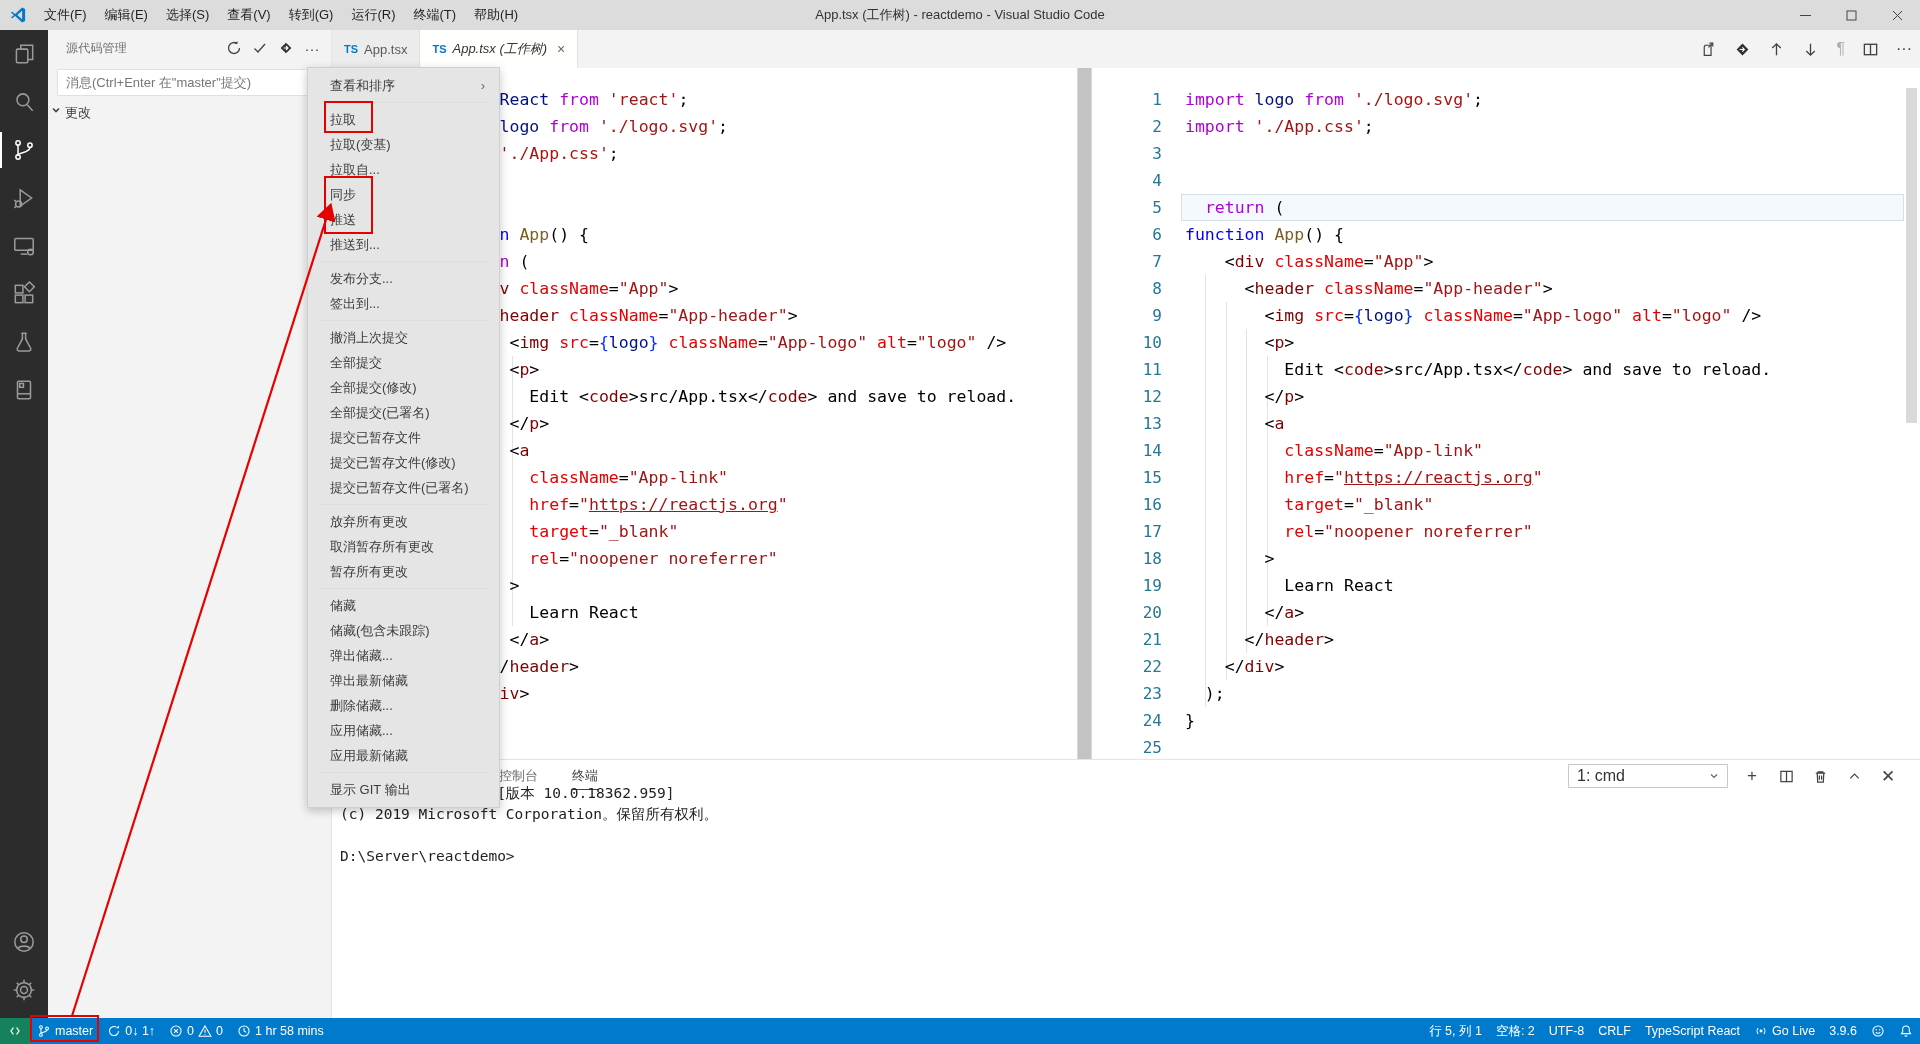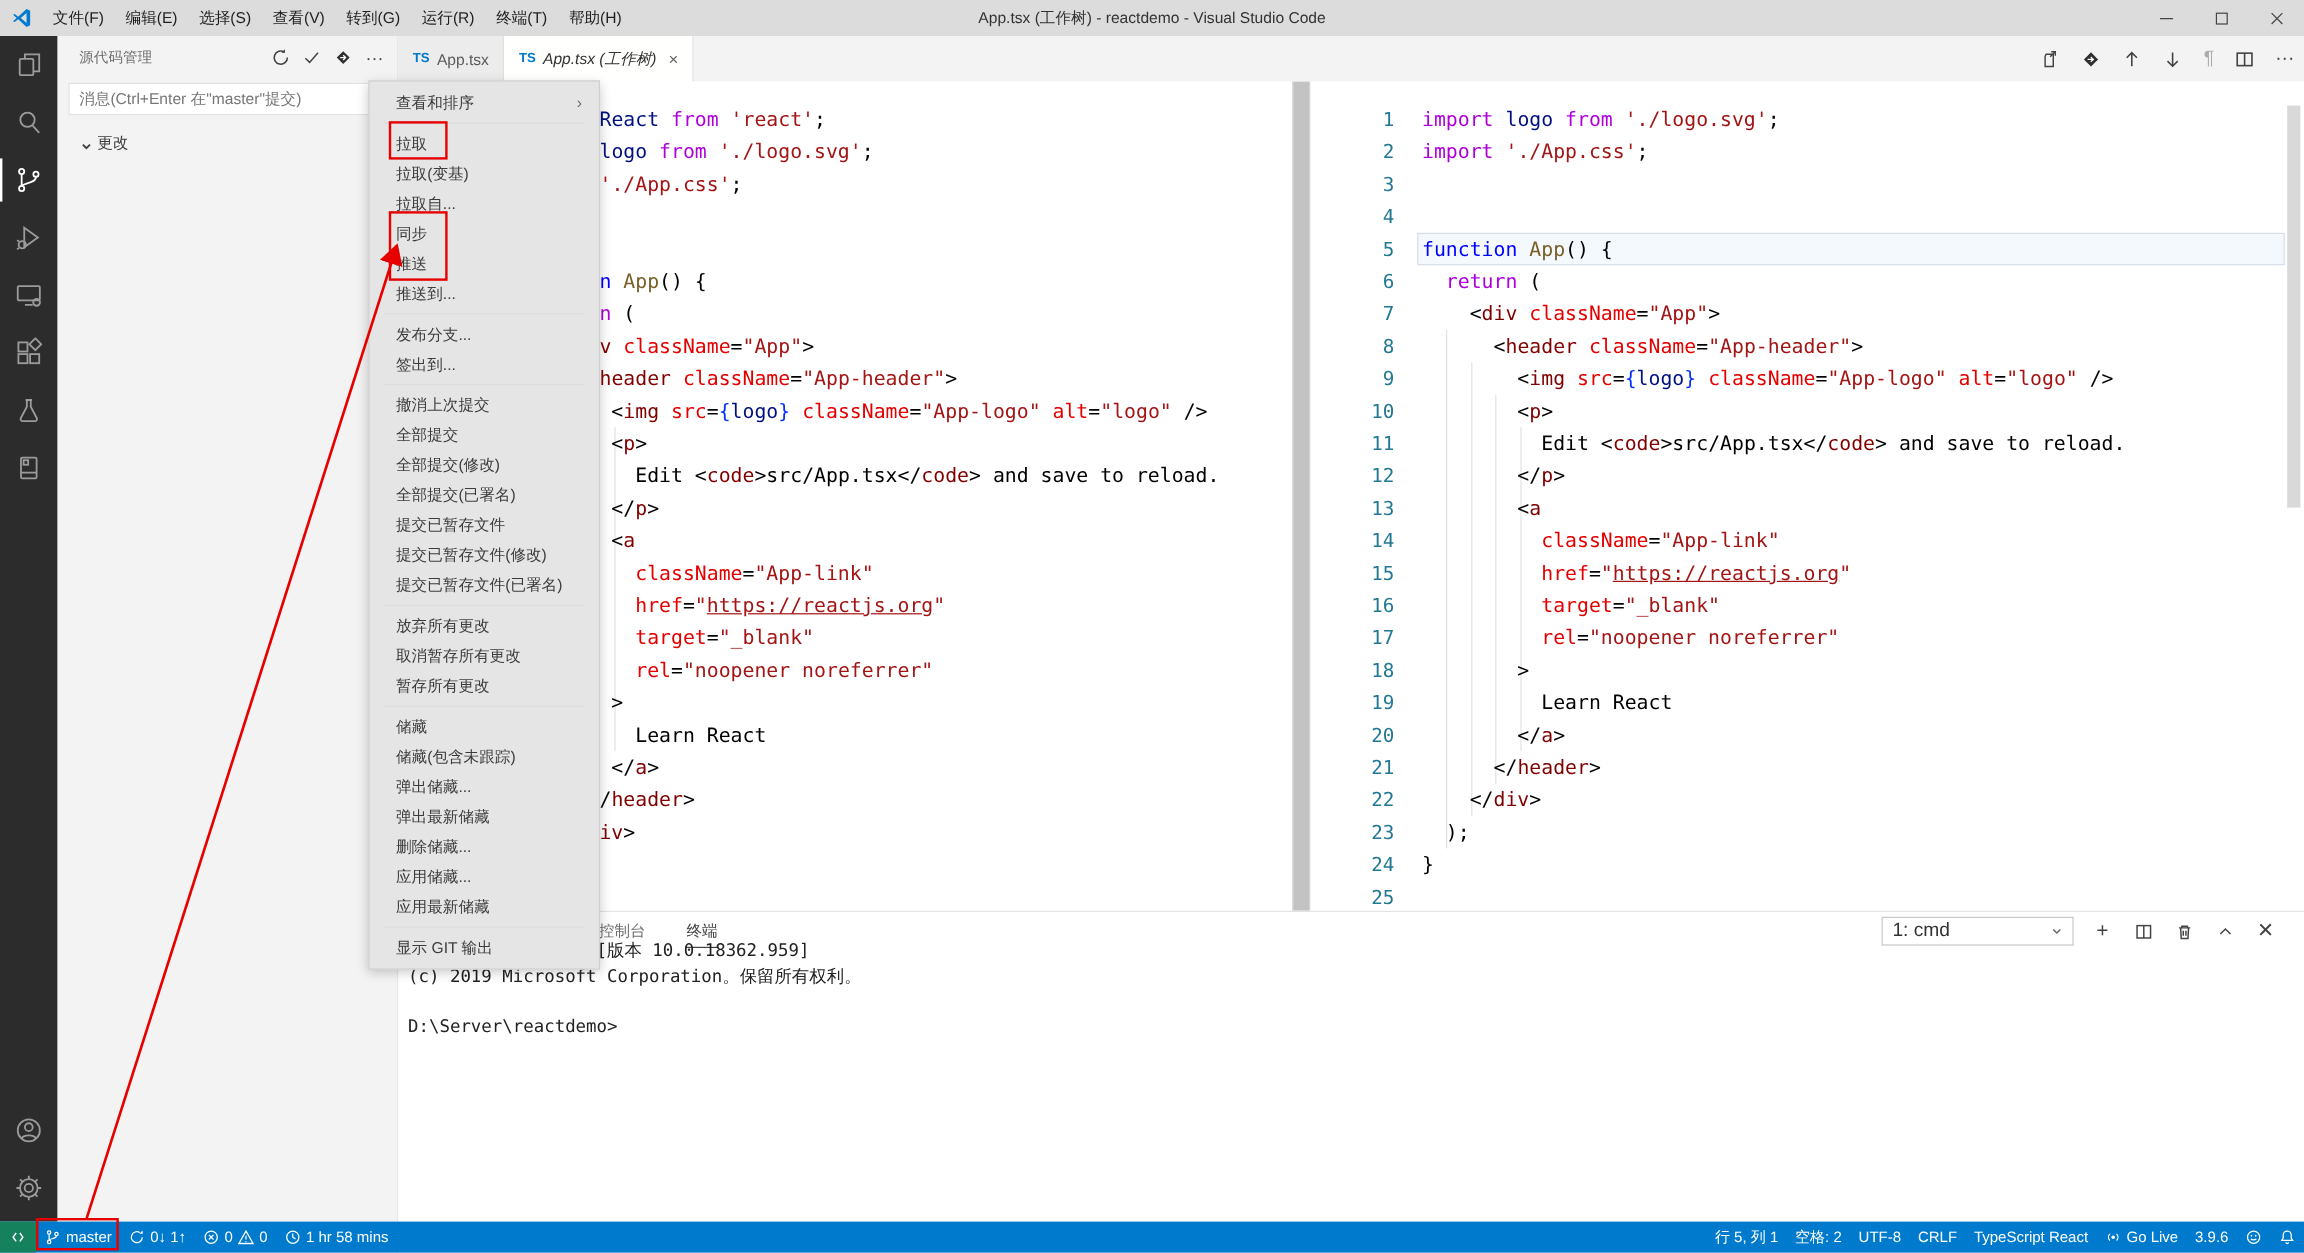--- a/index.html
+++ b/index.html
@@ -24,21 +24,21 @@
   #act-bottom { position:absolute; bottom:4px; left:0; width:48px; }
 
   
   #sidebar { position:absolute; left:48px; top:30px; width:284px; height:1040px; background:#f3f3f3; border-right:1px solid #e5e5e5; }
   .sb-header { height:36px; display:flex; align-items:center; padding:0 6px 0 18px; color:#6f6f6f; font-size:12px; }
   .sb-header .sb-title { flex:1; letter-spacing:.2px; }
   .sb-tool { width:26px; height:26px; display:flex; align-items:center; justify-content:center; color:#424242; font-size:15px; }
   .sb-tool svg { width:16px; height:16px; }
   .sb-input { display:block; width:268px; margin:3px 0 0 9px; height:27px; border:1px solid #e0e0e0; background:#fff; padding:0 8px; font-size:13px; color:#333; font-family:inherit; }
   .sb-input::placeholder { color:#767676; }
-  .sb-section { height:24px; margin-top:8px; display:flex; align-items:flex-end; padding-left:18px; color:#3b3b3b; font-size:13px; }
+  .sb-section { height:24px; margin-top:8px; display:flex; align-items:flex-start; padding-left:2px; color:#3b3b3b; font-size:13px; }
   .sb-section svg { width:12px; height:12px; margin-right:3px; stroke:#424242; fill:none; stroke-width:1.6; }
 
   
   #tabsrow { position:absolute; left:332px; top:30px; width:1588px; height:38px; background:#f3f3f3; display:flex; }
   .tab { height:38px; padding:0 12px; display:flex; align-items:center; background:#ececec; border-right:1px solid #e0e0e0; font-size:13px; color:#5a5a5a; }
   .tab.active { background:#fffffe; color:#333; }
   .tab .ts-badge { color:#007acc; font-weight:bold; font-size:11px; margin-right:6px; }
   .tab .tab-label.preview { font-style:italic; }
   .tab .tab-close { margin-left:10px; color:#666; font-size:14px; }
   #editor-toolbar { position:absolute; right:8px; top:30px; height:38px; display:flex; align-items:center; gap:17px; }
@@ -344,22 +344,22 @@
           <div class="gut-num">22</div>
           <div class="gut-num">23</div>
           <div class="gut-num">24</div>
           <div class="gut-num">25</div>
         </div>
       <div class="code-col" id="right-code">
           <div class="code-line"><span class="tok-k">import </span><span class="tok-v">logo </span><span class="tok-k">from </span><span class="tok-s">'./logo.svg'</span><span class="tok-p">;</span></div>
           <div class="code-line"><span class="tok-k">import </span><span class="tok-s">'./App.css'</span><span class="tok-p">;</span></div>
           <div class="code-line"></div>
           <div class="code-line"></div>
+          <div class="code-line"><span class="tok-p">  </span><span class="tok-k">return</span><span class="tok-p"> (</span></div>
           <div class="code-line"><span class="tok-kb">function </span><span class="tok-fn">App</span><span class="tok-p">() {</span></div>
-          <div class="code-line"><span class="tok-p">  </span><span class="tok-k">return</span><span class="tok-p"> (</span></div>
           <div class="code-line"><span class="tok-p">    &lt;</span><span class="tok-t">div</span><span class="tok-p"> </span><span class="tok-a">className</span><span class="tok-p">=</span><span class="tok-s">"App"</span><span class="tok-p">&gt;</span></div>
           <div class="code-line"><span class="tok-p">      &lt;</span><span class="tok-t">header</span><span class="tok-p"> </span><span class="tok-a">className</span><span class="tok-p">=</span><span class="tok-s">"App-header"</span><span class="tok-p">&gt;</span></div>
           <div class="code-line"><span class="tok-p">        &lt;</span><span class="tok-t">img</span><span class="tok-p"> </span><span class="tok-a">src</span><span class="tok-p">=</span><span class="tok-b">{</span><span class="tok-v">logo</span><span class="tok-b">}</span><span class="tok-p"> </span><span class="tok-a">className</span><span class="tok-p">=</span><span class="tok-s">"App-logo"</span><span class="tok-p"> </span><span class="tok-a">alt</span><span class="tok-p">=</span><span class="tok-s">"logo"</span><span class="tok-p"> /&gt;</span></div>
           <div class="code-line"><span class="tok-p">        &lt;</span><span class="tok-t">p</span><span class="tok-p">&gt;</span></div>
           <div class="code-line"><span class="tok-p">          Edit &lt;</span><span class="tok-t">code</span><span class="tok-p">&gt;src/App.tsx&lt;/</span><span class="tok-t">code</span><span class="tok-p">&gt; and save to reload.</span></div>
           <div class="code-line"><span class="tok-p">        &lt;/</span><span class="tok-t">p</span><span class="tok-p">&gt;</span></div>
           <div class="code-line"><span class="tok-p">        &lt;</span><span class="tok-t">a</span></div>
           <div class="code-line"><span class="tok-p">          </span><span class="tok-a">className</span><span class="tok-p">=</span><span class="tok-s">"App-link"</span></div>
           <div class="code-line"><span class="tok-p">          </span><span class="tok-a">href</span><span class="tok-p">=</span><span class="tok-s">"</span><span class="tok-sl">https://reactjs.org</span><span class="tok-s">"</span></div>
           <div class="code-line"><span class="tok-p">          </span><span class="tok-a">target</span><span class="tok-p">=</span><span class="tok-s">"_blank"</span></div>

